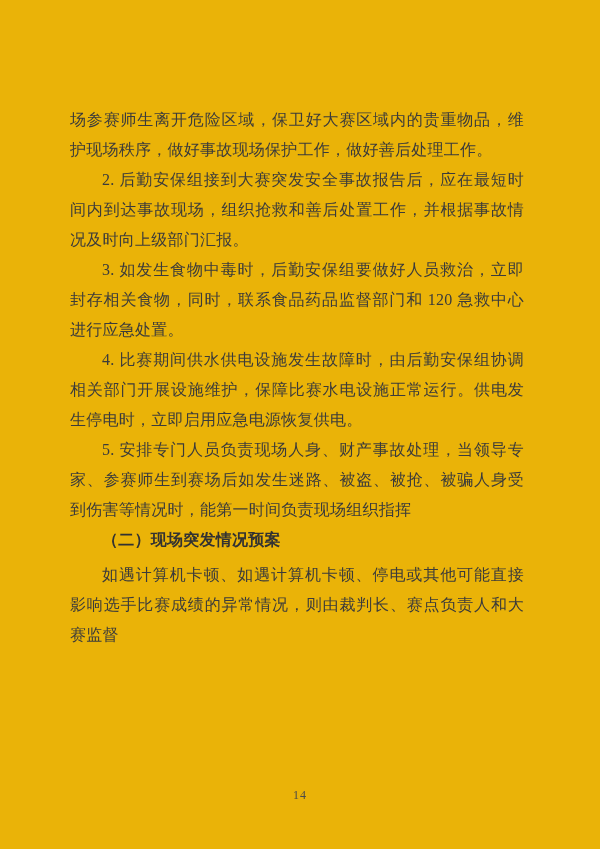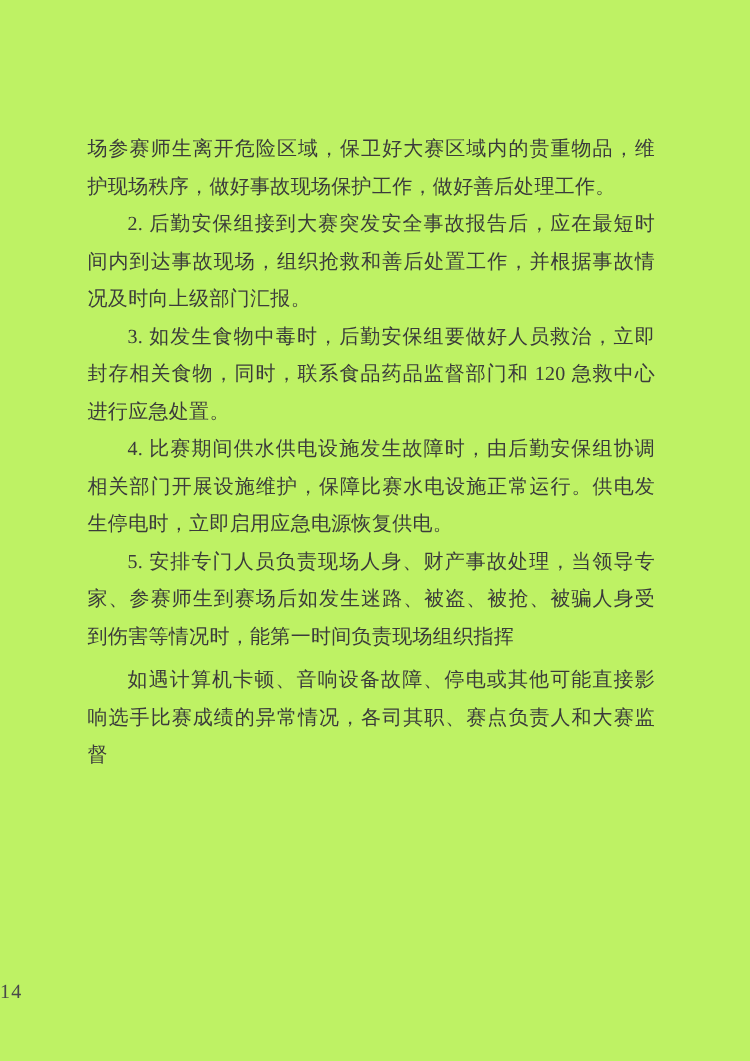--- a/index.html
+++ b/index.html
@@ -5,21 +5,21 @@
   html, body {
     margin: 0;
     padding: 0;
     background: #ffffff;
   }
   .page {
     position: relative;
     width: 600px;
     height: 849px;
     margin: 0 auto;
-    background: #bef264;
+    background: #eab308;
     font-family: "Liberation Serif", "DejaVu Serif", serif;
     color: #3b3b3b;
     overflow: hidden;
   }
   .content {
     position: absolute;
     left: 70px;
     top: 105px;
     width: 454px;
     text-align: justify;
@@ -40,32 +40,33 @@
     color: #323232;
   }
   .gap-before {
     margin-top: 5px !important;
   }
   .page-number {
     position: absolute;
     left: 0;
     bottom: 46px;
     width: 100%;
-    text-align: left;
-    font-size: 16px;
+    text-align: center;
+    font-size: 12px;
     color: #4a4a4a;
     letter-spacing: 1px;
   }
 </style>
 </head>
 <body>
 
 <div class="page">
   <div class="content">
     <p>场参赛师生离开危险区域，保卫好大赛区域内的贵重物品，维护现场秩序，做好事故现场保护工作，做好善后处理工作。</p>
     <p class="para-indent">2. 后勤安保组接到大赛突发安全事故报告后，应在最短时间内到达事故现场，组织抢救和善后处置工作，并根据事故情况及时向上级部门汇报。</p>
     <p class="para-indent">3. 如发生食物中毒时，后勤安保组要做好人员救治，立即封存相关食物，同时，联系食品药品监督部门和 120 急救中心进行应急处置。</p>
     <p class="para-indent">4. 比赛期间供水供电设施发生故障时，由后勤安保组协调相关部门开展设施维护，保障比赛水电设施正常运行。供电发生停电时，立即启用应急电源恢复供电。</p>
     <p class="para-indent">5. 安排专门人员负责现场人身、财产事故处理，当领导专家、参赛师生到赛场后如发生迷路、被盗、被抢、被骗人身受到伤害等情况时，能第一时间负责现场组织指挥</p>
-    <p class="para-indent gap-before">如遇计算机卡顿、音响设备故障、停电或其他可能直接影响选手比赛成绩的异常情况，各司其职、赛点负责人和大赛监督</p>
+    <p class="para-heading">（二）现场突发情况预案</p>
+    <p class="para-indent gap-before">如遇计算机卡顿、如遇计算机卡顿、停电或其他可能直接影响选手比赛成绩的异常情况，则由裁判长、赛点负责人和大赛监督</p>
   </div>
   <div class="page-number">14</div>
 </div>
 
 </body></html>

